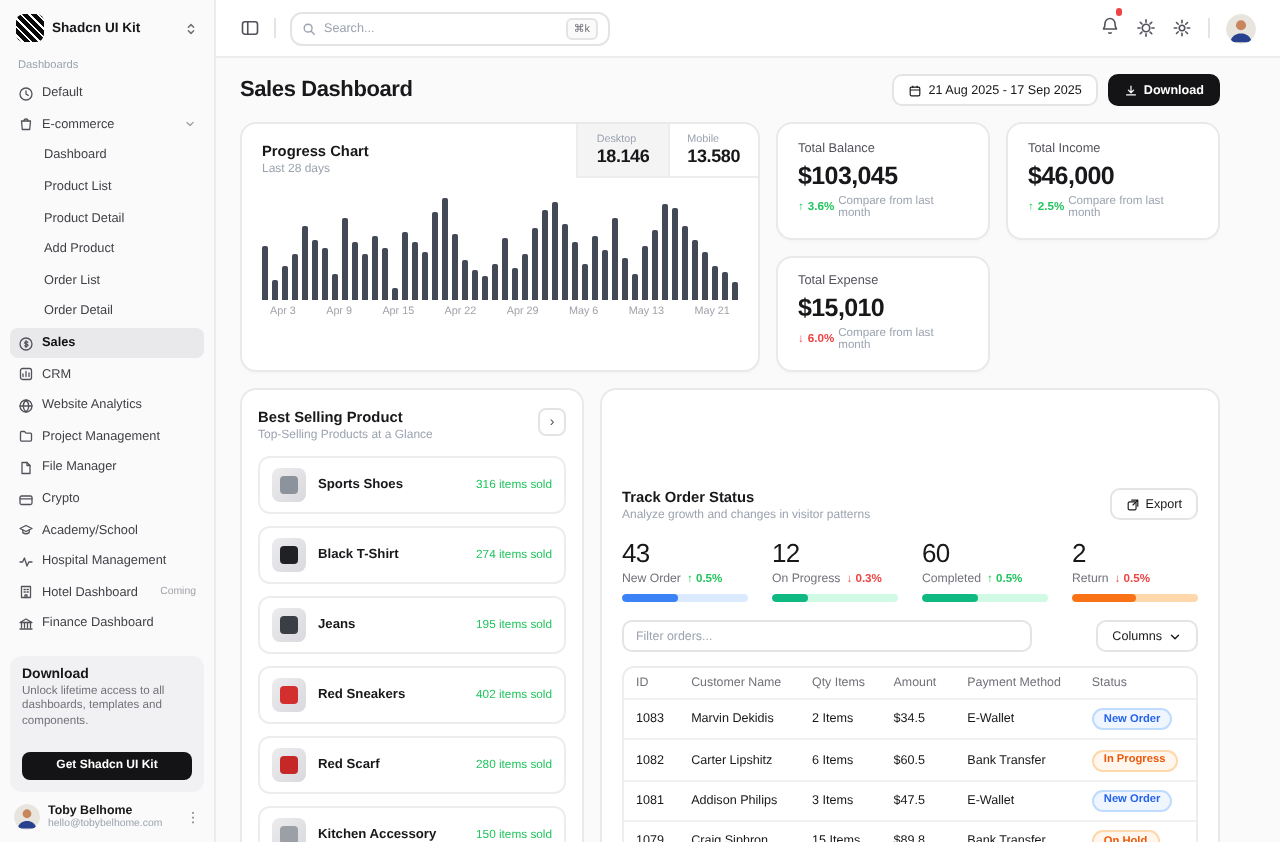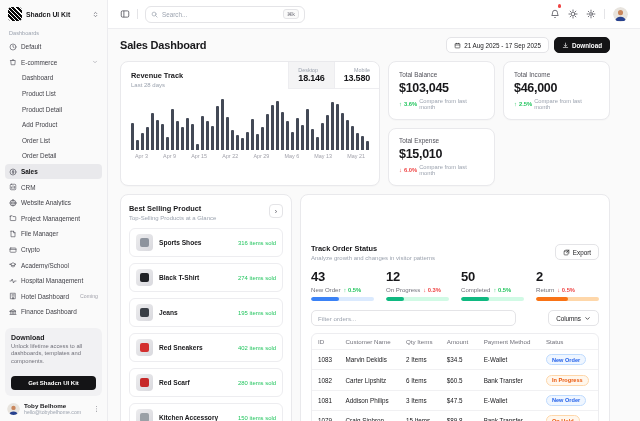--- a/index.html
+++ b/index.html
@@ -71,21 +71,21 @@
   .card { background:#fff; border:1px solid #e9e9ec; border-radius:8px;
     box-shadow:0 1px 1px rgba(0,0,0,0.02); }
 
   
   .rev-card { position:relative; height:125px; padding:9px 10px 6px 10px; }
   .card-title { font-size:7.4px; font-weight:700; }
   .card-sub { font-size:6px; color:#9ca3af; margin-top:2px; }
   .rev-toggles { position:absolute; top:0; right:0; display:flex; border-left:1px solid #ededf0;
     border-bottom:1px solid #ededf0; border-radius:0 8px 0 0; overflow:hidden; }
   .rev-toggle { padding:5px 9px 5px 9px; cursor:pointer; background:#fff; }
-  .rev-toggle + .rev-toggle { border-left:1px solid #ededf0;text-align:right; }
+  .rev-toggle + .rev-toggle { border-left:1px solid #ededf0; }
   .rev-toggle.active { background:#f4f4f5; }
   .rev-toggle .t-lbl { font-size:5.4px; color:#9ca3af; }
   .rev-toggle .t-val { font-size:9px; font-weight:700; letter-spacing:-0.2px; }
   .bars { display:flex; align-items:flex-end; gap:2px; height:52px; margin-top:10px; }
   .bar { width:3px; border-radius:1px 1px 0 0; background:#434956; }
   .ticks { display:flex; justify-content:space-between; font-size:5.4px; color:#a1a1aa;
     margin-top:3px; padding:0 4px; }
 
   
   .stats-grid { display:grid; grid-template-columns:1fr 1fr; grid-template-rows:1fr 1fr; gap:8px; }
@@ -112,21 +112,21 @@
     justify-content:center; }
   .prod-thumb span { display:block; width:9px; height:9px; border-radius:2px; }
   .prod-name { flex:1; font-size:6.6px; font-weight:600; }
   .prod-sold { font-size:5.9px; color:#22c55e; white-space:nowrap; }
 
   
   .track-card { padding:9px 10px 8px 10px; }
   .track-head { display:flex; align-items:flex-start;margin-top:40px; }
   .track-head-meta { flex:1; }
   .order-stats { display:grid; grid-template-columns:repeat(4,1fr); gap:12px; margin:8px 0 9px 0; }
-  .os-value { font-size:13px; font-weight:700; letter-spacing:-0.3px; }
+  .os-value { font-size:13px; font-weight:400; letter-spacing:-0.3px; }
   .os-line { display:flex; gap:3px; align-items:center; margin:2px 0 4px 0; }
   .os-label { font-size:6.1px; color:#71717a; }
   .os-delta { font-size:5.8px; font-weight:700; }
   .os-track { height:4px; border-radius:99px; overflow:hidden; }
   .os-fill { height:100%; border-radius:99px; }
   .filter-row { display:flex; align-items:center; margin-bottom:7px; }
   .filter-input { width:205px; height:16px; border:1px solid #e4e4e7; border-radius:5px;
     padding:0 6px; font-size:6.2px; outline:none; color:#18181b; background:#fff;
     font-family:"Liberation Sans", sans-serif; }
   .filter-input::placeholder { color:#9ca3af; }
@@ -347,21 +347,21 @@
                 <path d="M8 2.5v7M5 7l3 3 3-3M3 12.5h10"></path>
               </svg>
             <span>Download</span>
           </button>
         </div>
       </div>
 
       <div class="grid-top">
 
         <div class="card rev-card">
-          <div class="card-title">Revenue Track</div>
+          <div class="card-title">Progress Chart</div>
           <div class="card-sub">Last 28 days</div>
           <div class="rev-toggles" id="rev-toggles">
               <div class="rev-toggle active">
                 <div class="t-lbl">Desktop</div>
                 <div class="t-val">18.146</div>
               </div>
               <div class="rev-toggle">
                 <div class="t-lbl">Mobile</div>
                 <div class="t-val">13.580</div>
               </div>
@@ -546,21 +546,21 @@
                 <div class="os-value">12</div>
                 <div class="os-line">
                   <span class="os-label">On Progress</span>
                   <span class="os-delta d-down">↓ 0.3%</span>
                 </div>
                 <div class="os-track" style="background:#d1fae5">
                   <div class="os-fill" style="width:28%;background:#10b981"></div>
                 </div>
               </div>
               <div>
-                <div class="os-value">50</div>
+                <div class="os-value">60</div>
                 <div class="os-line">
                   <span class="os-label">Completed</span>
                   <span class="os-delta d-up">↑ 0.5%</span>
                 </div>
                 <div class="os-track" style="background:#d1fae5">
                   <div class="os-fill" style="width:45%;background:#10b981"></div>
                 </div>
               </div>
               <div>
                 <div class="os-value">2</div>

